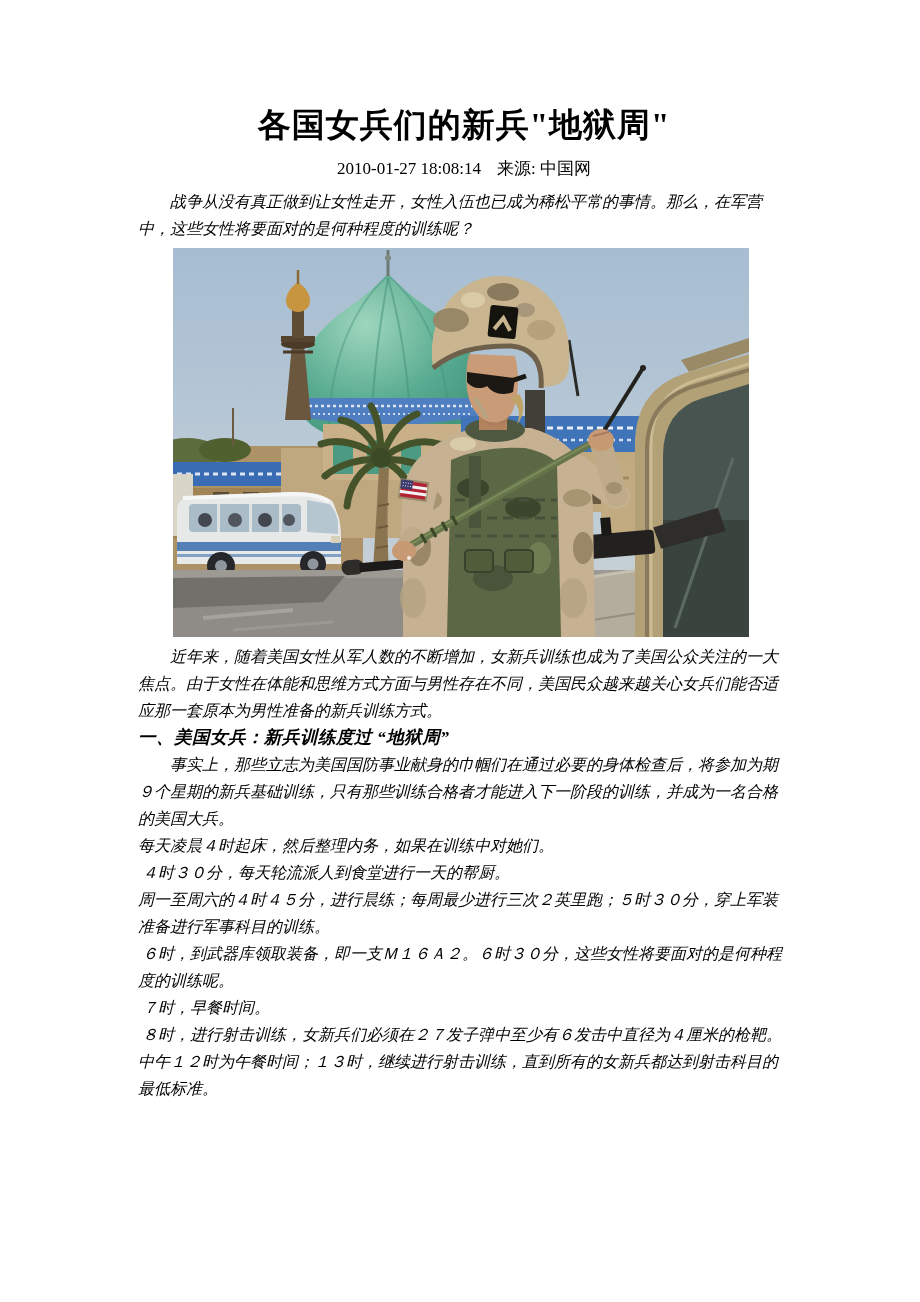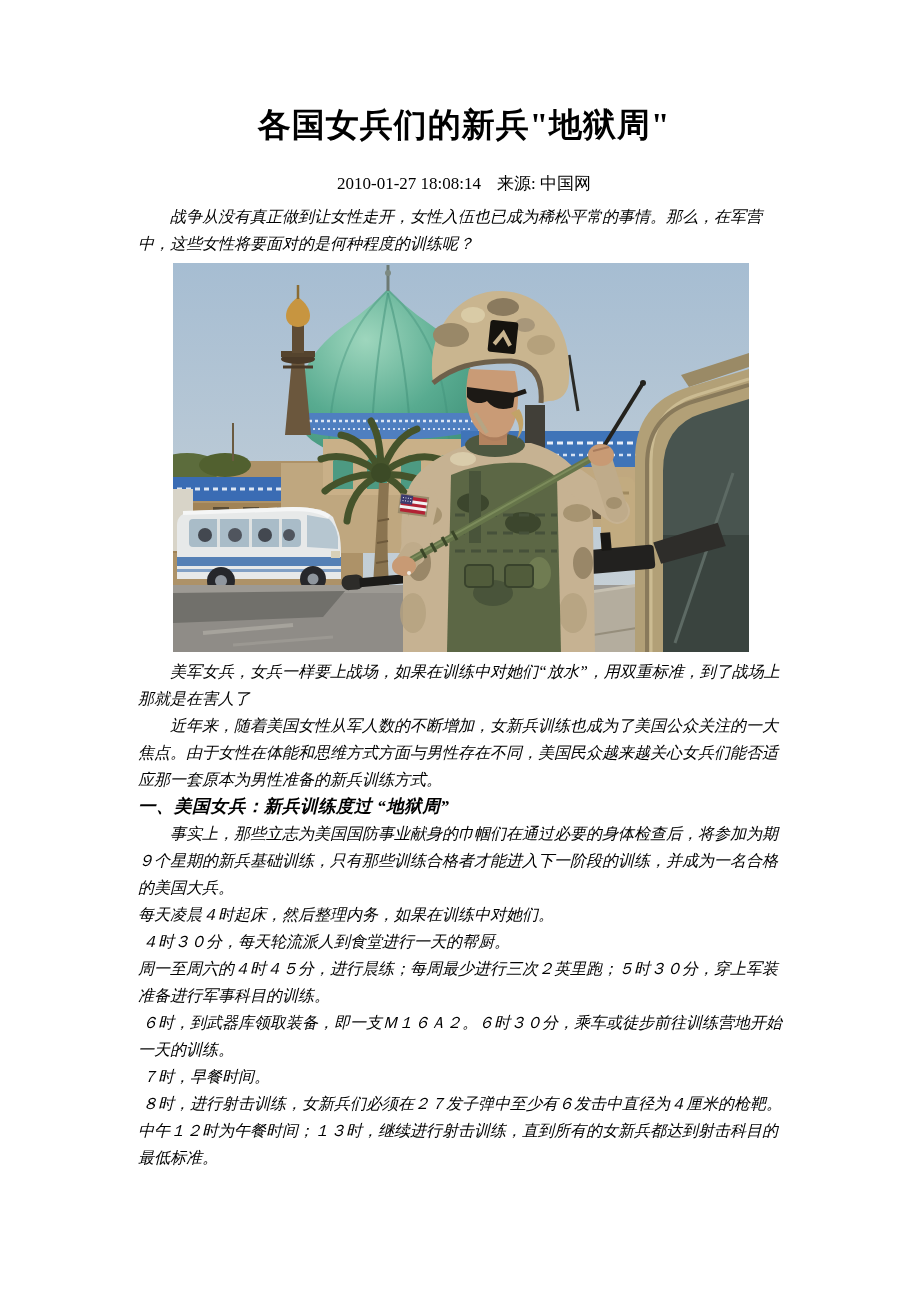--- a/index.html
+++ b/index.html
@@ -8,21 +8,21 @@
     font-family:"Liberation Serif","DejaVu Serif",serif;
     color:#000;
   }
   .page{position:relative;width:920px;height:1302px;background:#fff;}
   .content{padding:104px 130px 0 138px;width:652px;}
   h1.title{
     margin:0;text-align:center;
     font-size:33px;line-height:1.32;font-weight:bold;letter-spacing:1px;
   }
   .meta{
-    text-align:center;font-size:17px;line-height:24px;margin-top:24px;color:#000;
+    text-align:center;font-size:17px;line-height:24px;margin-top:9px;color:#000;
   }
   .meta .metasep{display:inline-block;width:16px;}
   .bodytext{margin-top:7px;}
   .para{
     margin:0;font-size:16px;line-height:27px;
     white-space:pre-wrap;word-break:break-all;font-style:italic;
   }
   .para.indent{text-indent:2em;}
   .para.heading{font-weight:bold;font-size:17.5px;letter-spacing:0.5px;}
   figure.photo{
@@ -279,26 +279,25 @@
 
           <ellipse cx="231" cy="303" rx="12" ry="10" fill="#c89a74"></ellipse>
           <circle cx="236" cy="310" r="2" fill="#efe9df"></circle>
           <ellipse cx="428" cy="192" rx="13" ry="11" fill="#c89a74"></ellipse>
           <line x1="420" y1="188" x2="436" y2="184" stroke="#a87b5c" stroke-width="2"></line>
         </g>
       </svg>
     </figure>
 
     <div>
-        <p class="para indent">美军女兵，女兵一样要上战场，如果在训练中对她们“放水”，用双重标准，到了战场上那就是在害人了</p>
         <p class="para indent">近年来，随着美国女性从军人数的不断增加，女新兵训练也成为了美国公众关注的一大焦点。由于女性在体能和思维方式方面与男性存在不同，美国民众越来越关心女兵们能否适应那一套原本为男性准备的新兵训练方式。</p>
         <p class="para heading">一、美国女兵：新兵训练度过 “地狱周”</p>
         <p class="para indent">事实上，那些立志为美国国防事业献身的巾帼们在通过必要的身体检查后，将参加为期９个星期的新兵基础训练，只有那些训练合格者才能进入下一阶段的训练，并成为一名合格的美国大兵。</p>
         <p class="para plain">每天凌晨４时起床，然后整理内务，如果在训练中对她们。</p>
         <p class="para plain"> ４时３０分，每天轮流派人到食堂进行一天的帮厨。</p>
         <p class="para plain">周一至周六的４时４５分，进行晨练；每周最少进行三次２英里跑；５时３０分，穿上军装准备进行军事科目的训练。</p>
-        <p class="para plain"> ６时，到武器库领取装备，即一支Ｍ１６Ａ２。６时３０分，乘车或徒步前往训练营地开始一天的训练。</p>
+        <p class="para plain"> ６时，到武器库领取装备，即一支Ｍ１６Ａ２。６时３０分，这些女性将要面对的是何种程度的训练呢。</p>
         <p class="para plain"> ７时，早餐时间。</p>
         <p class="para plain"> ８时，进行射击训练，女新兵们必须在２７发子弹中至少有６发击中直径为４厘米的枪靶。中午１２时为午餐时间；１３时，继续进行射击训练，直到所有的女新兵都达到射击科目的最低标准。</p>
       </div>
 
   </div>
 </div>
 
 </body></html>

